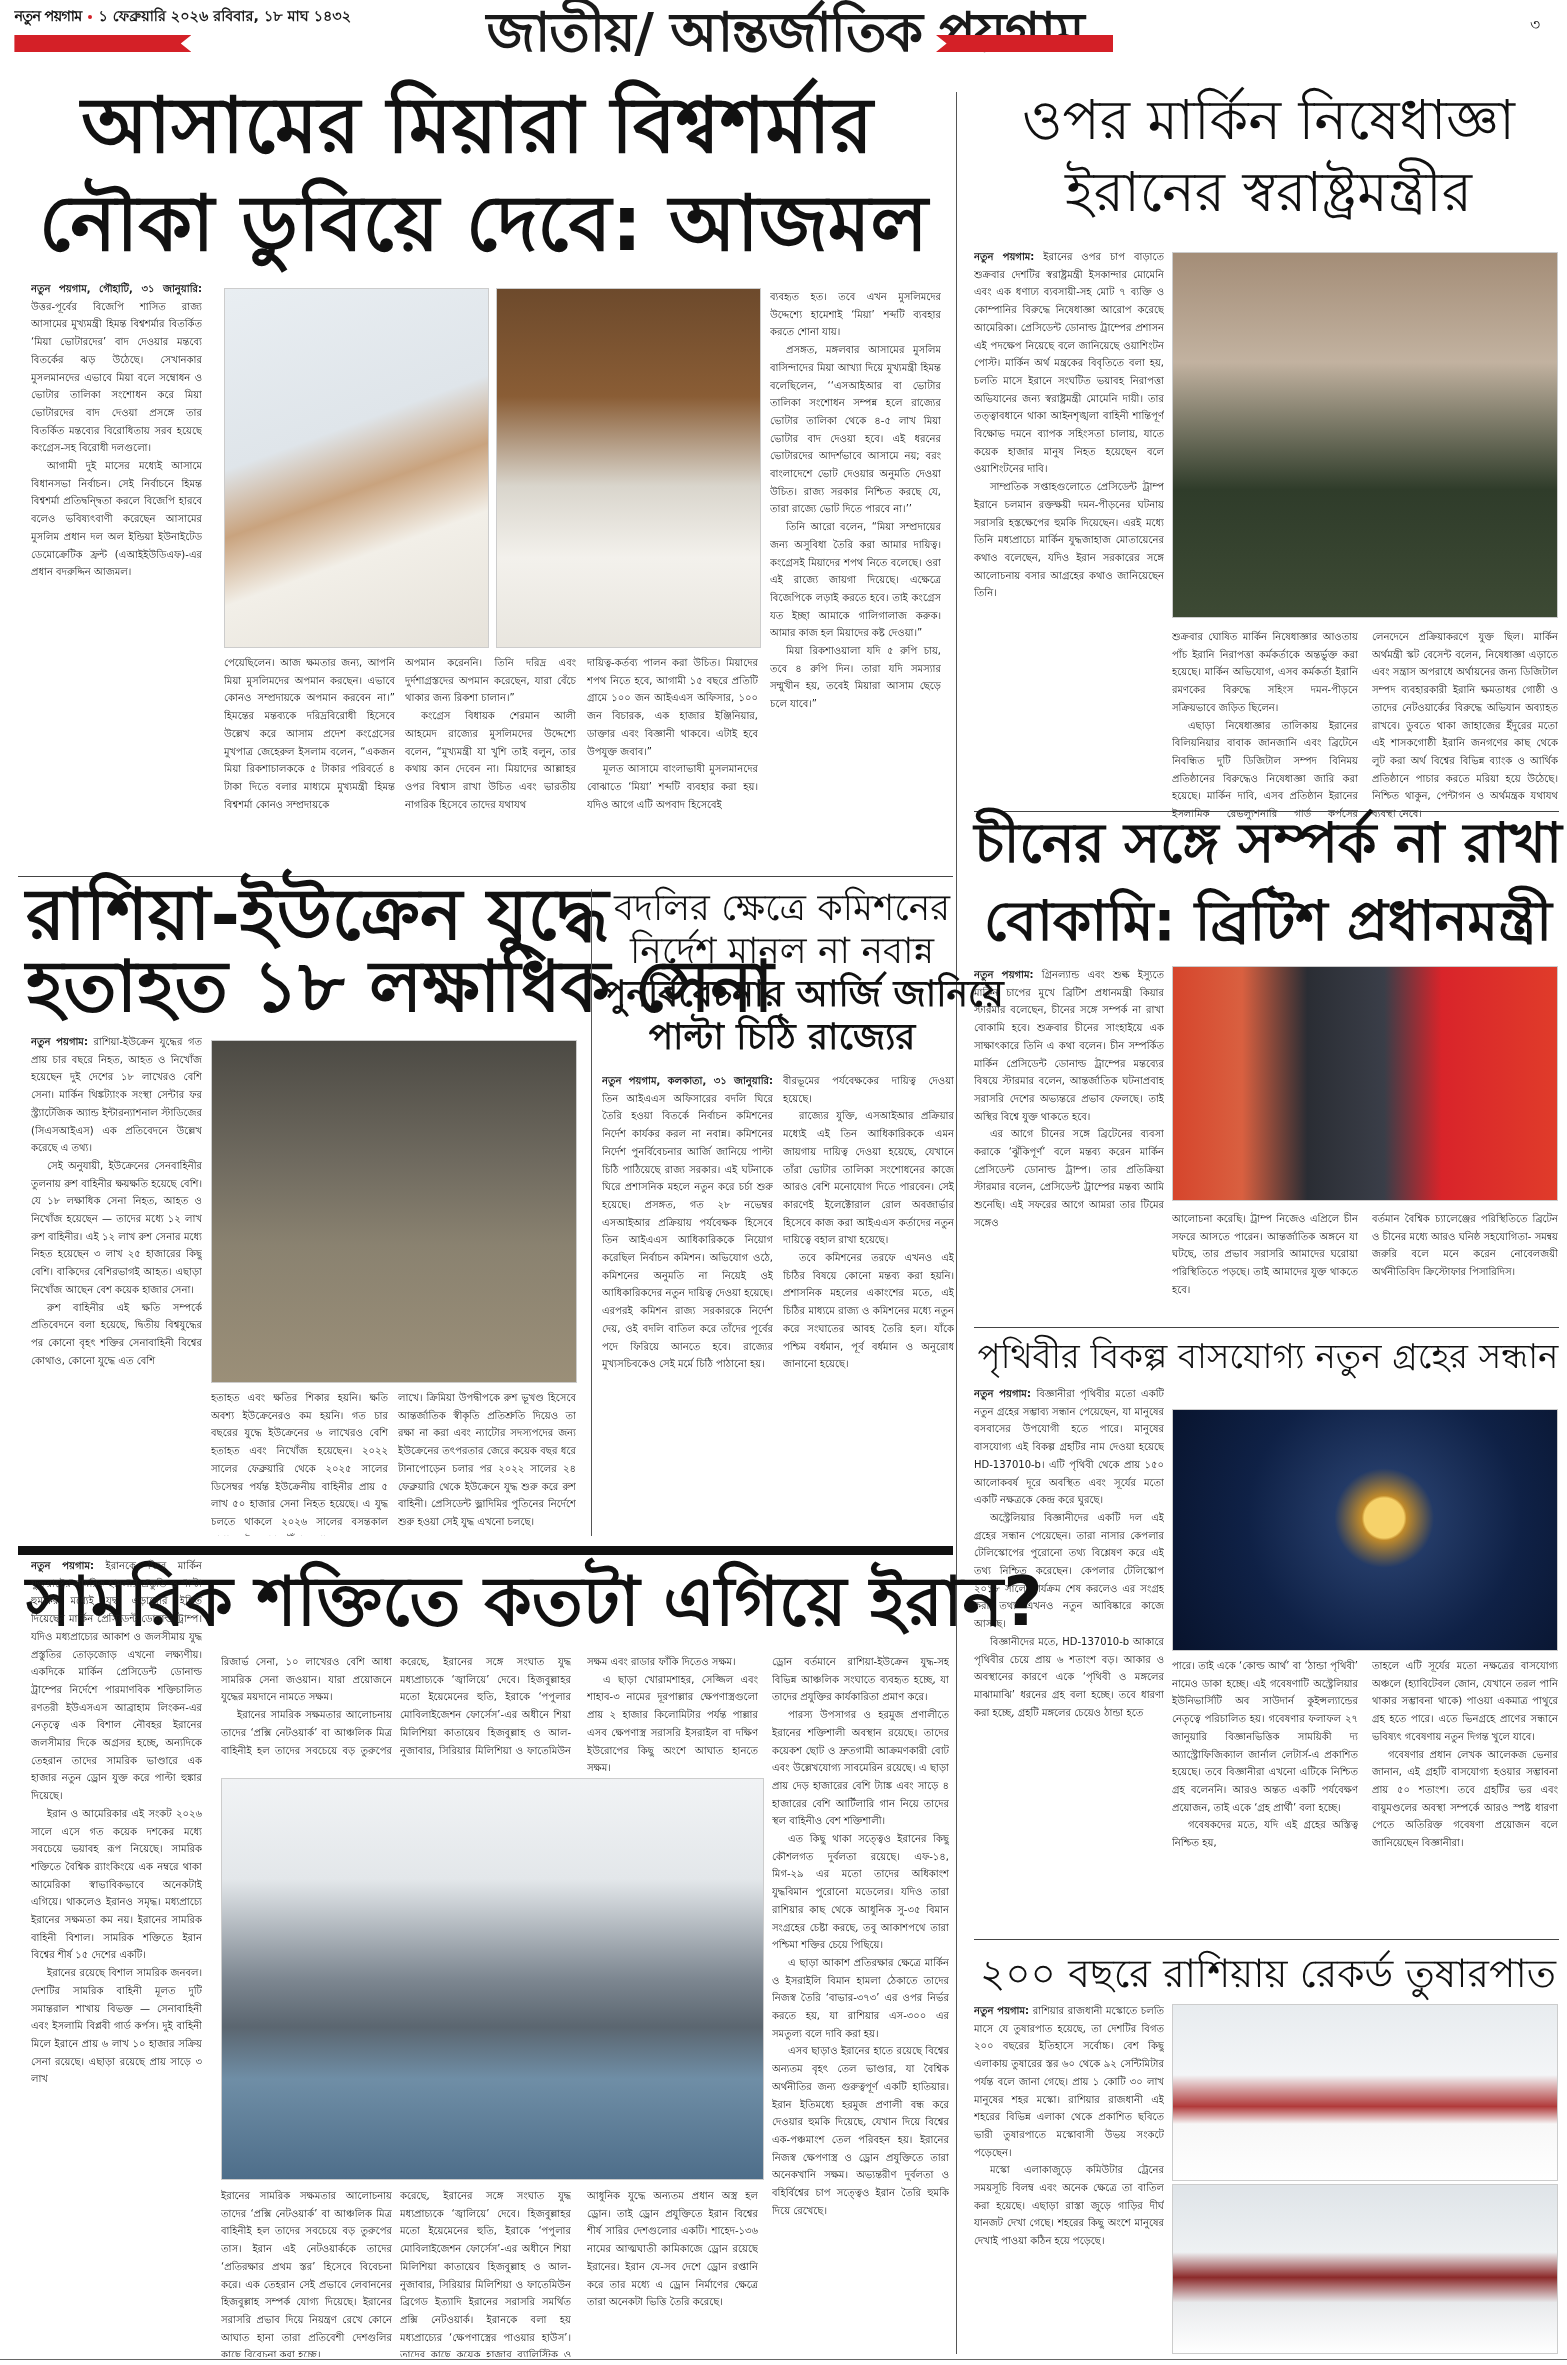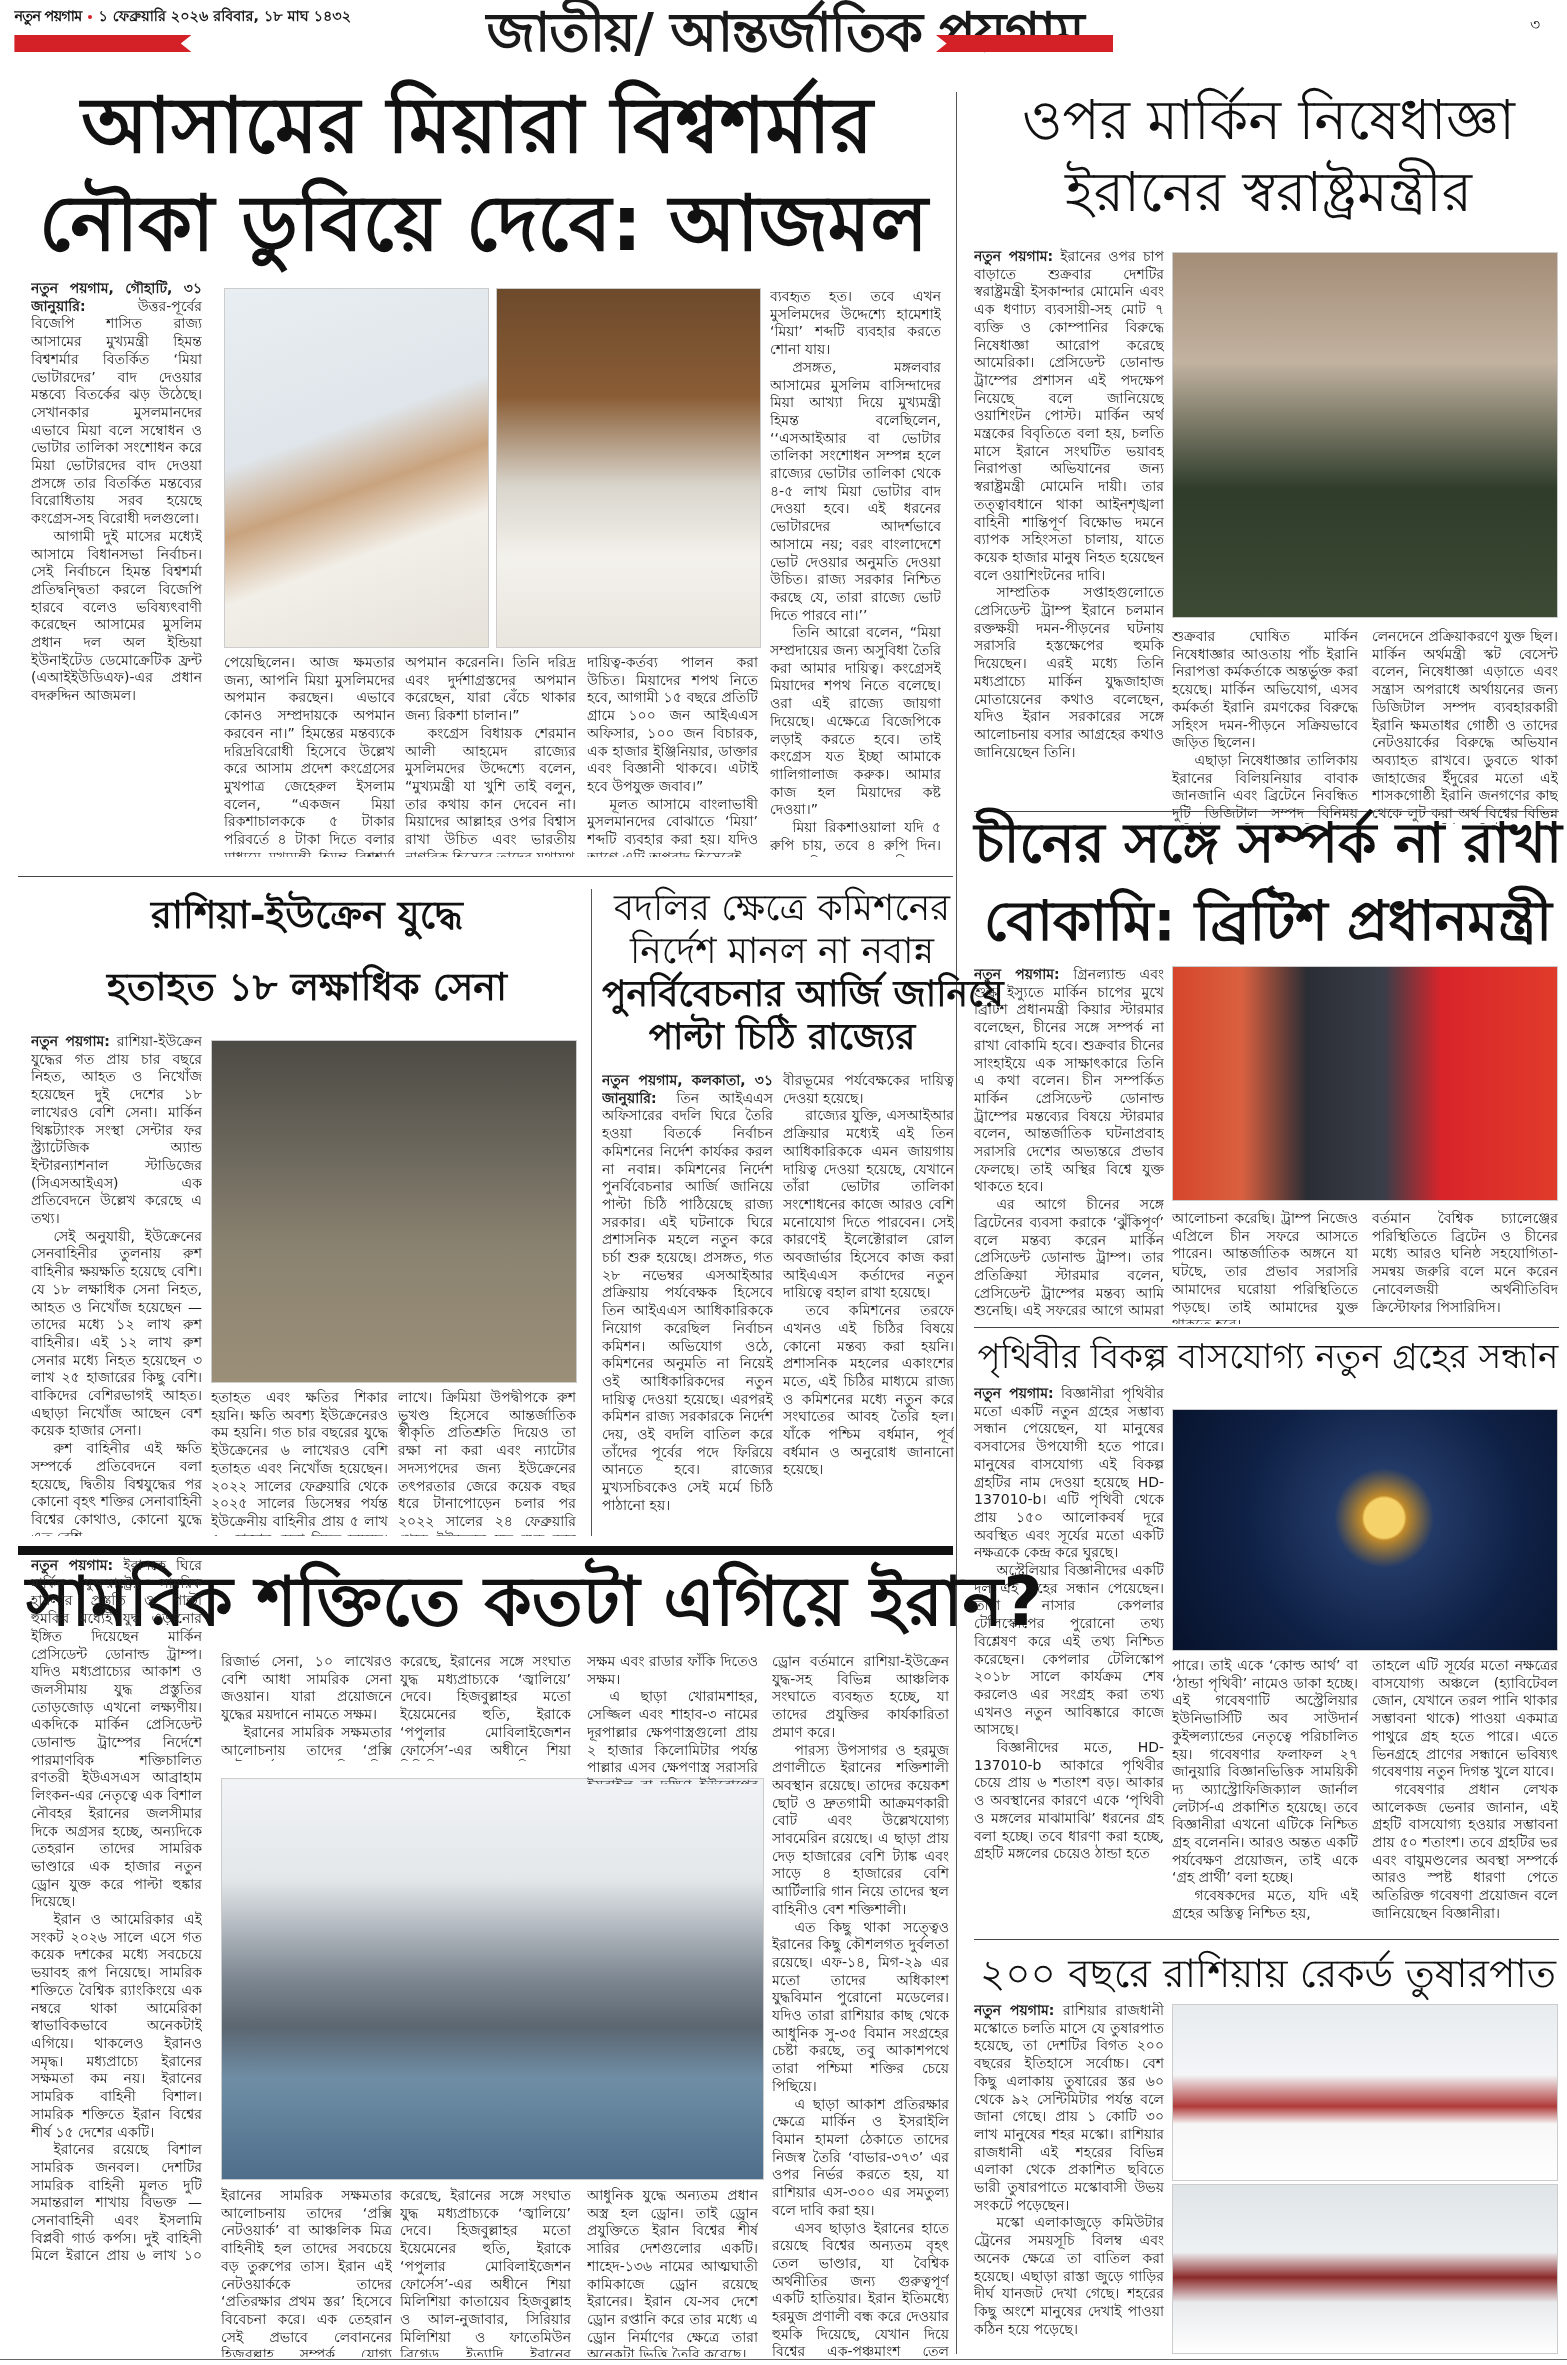--- a/index.html
+++ b/index.html
@@ -18,29 +18,29 @@
   .ribbon-right { left: 936px; top: 35px; width: 177px; height: 17px; background: #d42027;
     clip-path: polygon(0 0, 100% 0, 100% 100%, 0 100%, 6% 50%); }
   .section-title { left: 484px; top: 0px; width: 602px; text-align: center; font-size: 54px; font-weight: bold; line-height: 65px; letter-spacing: -1.3px; white-space: nowrap; }
   .page-num { left: 1530px; top: 11.8px; font-size: 15.7px; }
 
   
   .hl { font-weight: bold; color: #111; text-align: center; line-height: 1.15; white-space: nowrap; }
   .hl-main { left: 39px; top: 77px; width: 876px; font-size: 77px; line-height: 98px; }
   .hl-iran-min { left: 981px; top: 84px; width: 575px; font-size: 55px; line-height: 72px; font-weight: normal; }
   .hl-china { left: 974px; top: 804px; width: 588px; font-size: 55px; line-height: 78px; }
-  .hl-russia { left: 26px; top: 879px; width: 562px; font-size: 38px; line-height: 72px; }
+  .hl-russia { left: 26px; top: 879px; width: 562px; font-size: 71px; line-height: 72px; }
   .hl-nabanna { left: 602px; top: 886px; width: 360px; font-size: 36px; line-height: 43px; font-weight: normal; }
   .hl-nabanna .bold { font-weight: bold; }
   .hl-planet { left: 974px; top: 1333px; width: 588px; font-size: 34px; line-height: 46px; font-weight: normal; }
   .hl-iran-mil { left: 26px; top: 1556px; width: 928px; font-size: 68px; line-height: 92px; }
   .hl-snow { left: 974px; top: 1948px; width: 588px; font-size: 39px; line-height: 52px; font-weight: normal; }
 
   
-  .col { font-size: 14px; line-height: 17.7px; text-align: justify; color: #222; overflow: hidden; }
+  .col { font-size: 10px; line-height: 17.7px; text-align: justify; color: #222; overflow: hidden; }
   .col p { text-indent: 0; }
   .col p + p { text-indent: 1.6em; }
   .col .lead { font-weight: bold; }
 
   
   .vrule { width: 1.3px; background: #555; }
   .hrule { height: 1.3px; background: #444; }
   .hrule-thick { height: 9.2px; background: #111; }
 
   

